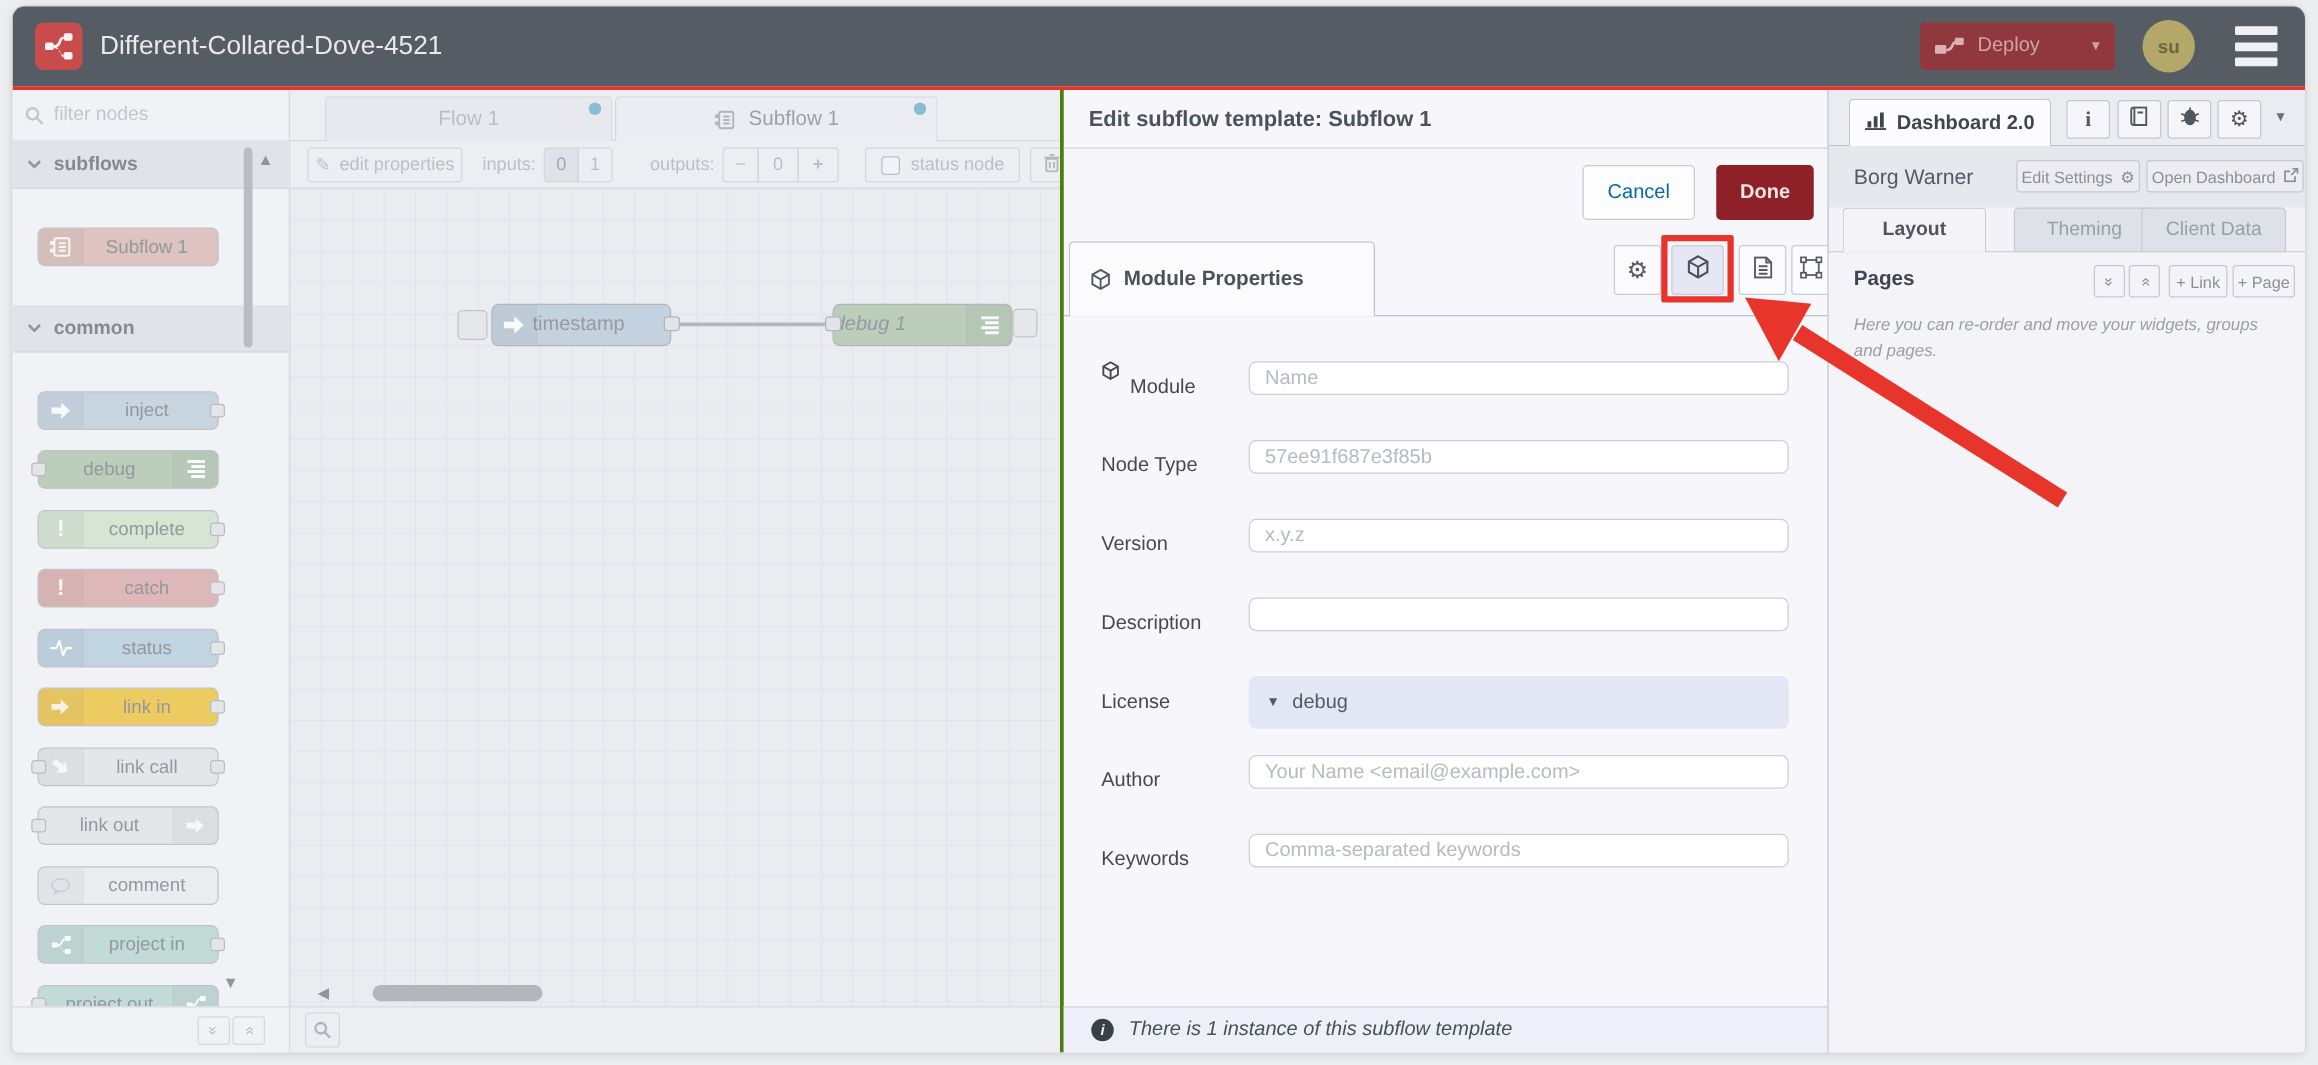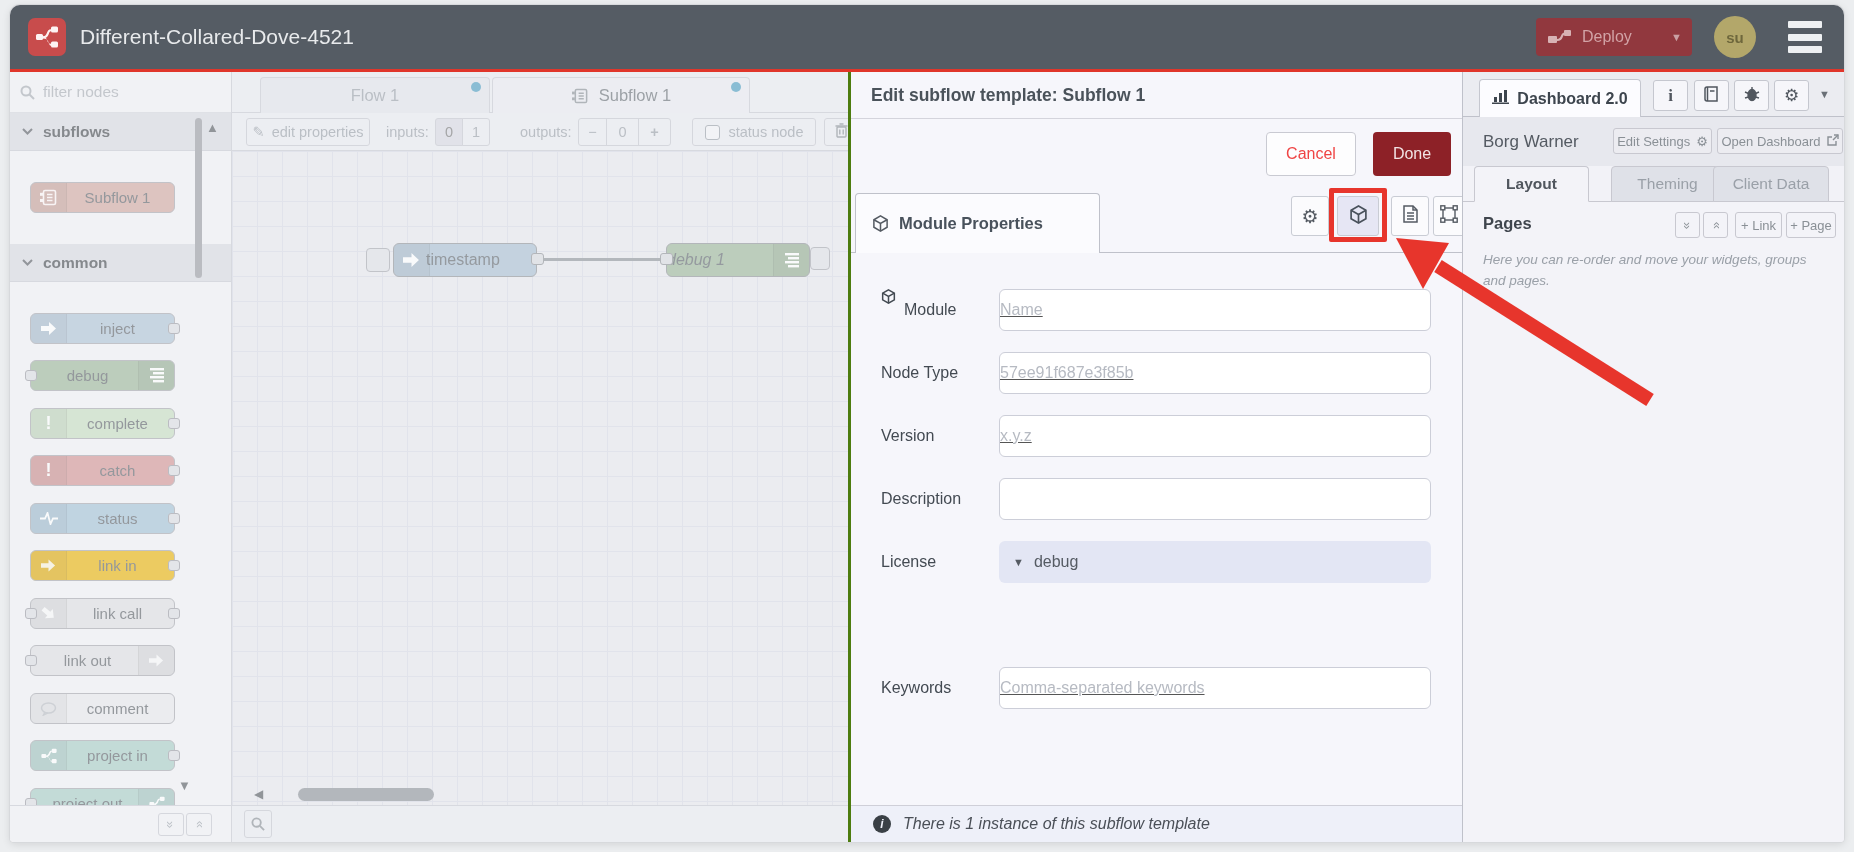--- a/index.html
+++ b/index.html
@@ -65,30 +65,30 @@
   .wire { position:absolute; height:3px; background:#8f9399; }
   .cport { position:absolute; width:13px; height:12px; background:#d9dadf; border:1px solid #8f9196; border-radius:3px; }
   .h-scroll-thumb { position:absolute; height:13px; background:#8f9399; border-radius:7px; }
   .c-footer { position:absolute; left:0; bottom:0; width:100%; height:37px; background:#ebecf1; border-top:1px solid #c9cad2; }
 
   .dim-overlay { position:absolute; left:0; top:0; width:838px; height:770px; background:rgba(240,241,245,.38); pointer-events:none; }
 
   
   .dlg-title { position:absolute; left:0; top:0; width:100%; height:47px; border-bottom:1px solid #d4d4dc; line-height:47px; padding-left:20px; font-size:17.5px; font-weight:bold; color:#4a525a; }
   .btn { position:absolute; border-radius:4px; font-size:16px; display:flex; align-items:center; justify-content:center; }
-  .btn-cancel { left:415px; top:60px; width:90px; height:44px; background:#fdfdfe; border:1px solid #c9cad2; color:#ef4444; }
-  .btn-done { left:522px; top:60px; width:78px; height:44px; background:#8d2127; color:#f2e3e4; font-weight:normal; }
+  .btn-cancel { left:415px; top:60px; width:90px; height:44px; background:#fdfdfe; border:1px solid #c9cad2; color:#0369a1; }
+  .btn-done { left:522px; top:60px; width:78px; height:44px; background:#8d2127; color:#f2e3e4; font-weight:bold; }
   .dlg-tabrow { position:absolute; left:0; top:118px; width:100%; height:63px; border-bottom:1px solid #bfc1ca; }
   .mp-tab { position:absolute; left:4px; top:3px; width:245px; height:60px; background:#fbfbfe; border:1px solid #bfc1ca; border-bottom:none; border-radius:4px 4px 0 0; display:flex; align-items:center; color:#49525c; font-weight:bold; font-size:16.5px; }
   .mp-tab .cube { margin:0 10px 0 16px; display:flex; color:#555b63; }
   .ibtn { position:absolute; top:6px; width:38px; height:40px; background:#fbfbfd; border:1px solid #c9ccd4; border-radius:3px; display:flex; align-items:center; justify-content:center; color:#555b63; }
   .ibtn.active { background:#e6e6f4; }
   .frow { position:absolute; left:0; width:100%; height:42px; }
   .flabel { position:absolute; left:30px; top:0; height:42px; line-height:42px; font-size:16px; color:#434a52; display:flex; gap:8px; }
-  .finput { position:absolute; left:148px; top:0; width:432px; height:42px; border:1px solid #ccced8; border-radius:6px; background:#fff; font-size:16px; color:#555; padding:0 0; font-family:"Liberation Sans",sans-serif;text-decoration:underline; }
+  .finput { position:absolute; left:148px; top:0; width:432px; height:27px; border:1px solid #ccced8; border-radius:6px; background:#fff; font-size:16px; color:#555; padding:0 12px; font-family:"Liberation Sans",sans-serif; }
   .finput::placeholder { color:#b6bac2; }
   .fselect { position:absolute; left:148px; top:0; width:432px; height:42px; background:#e3e6f4; border-radius:6px; display:flex; align-items:center; font-size:16px; color:#555b63; }
   .fselect .caret { margin:0 10px 0 14px; font-size:11px; color:#555b63; }
   .dlg-footer { position:absolute; left:0; bottom:0; width:100%; height:37px; background:#eef0f9; border-top:1px solid #cfcfd8; display:flex; align-items:center; }
   .info-circle { width:18px; height:18px; border-radius:50%; background:#3a4046; color:#eef0f9; font-size:12px; font-weight:bold; display:flex; align-items:center; justify-content:center; margin:0 12px 0 22px; font-style:italic; }
   .dlg-footer .txt { font-size:16px; font-style:italic; color:#4a4f57; }
 
   
   .sb-tabbar { position:absolute; left:0; top:0; width:100%; height:45px; background:#ebecf1; border-bottom:1px solid #bfc1ca; }
   .sb-tab { position:absolute; left:16px; top:7px; width:162px; height:38px; background:#fcfcff; border:1px solid #c5c7cf; border-bottom:none; border-radius:4px 4px 0 0; display:flex; align-items:center; justify-content:center; gap:8px; font-weight:bold; font-size:16px; color:#3d454e; }
@@ -520,20 +520,26 @@
         </div>
         <div class="frow" style="top:469px">
           <label class="flabel">
               <span>License</span>
             </label>
           <div class="fselect">
             <span class="caret">▼</span>
             <span>debug</span>
           </div>
         </div>
+        <div class="frow" style="top:532px">
+          <label class="flabel">
+              <span>Author</span>
+            </label>
+          <input class="finput" placeholder="Your Name &lt;email@example.com&gt;" style="">
+        </div>
         <div class="frow" style="top:595px">
           <label class="flabel">
               <span>Keywords</span>
             </label>
           <input class="finput" placeholder="Comma-separated keywords" style="">
         </div>
 
         <div class="dlg-footer">
           <span class="info-circle">i</span>
           <span class="txt">There is 1 instance of this subflow template</span>

